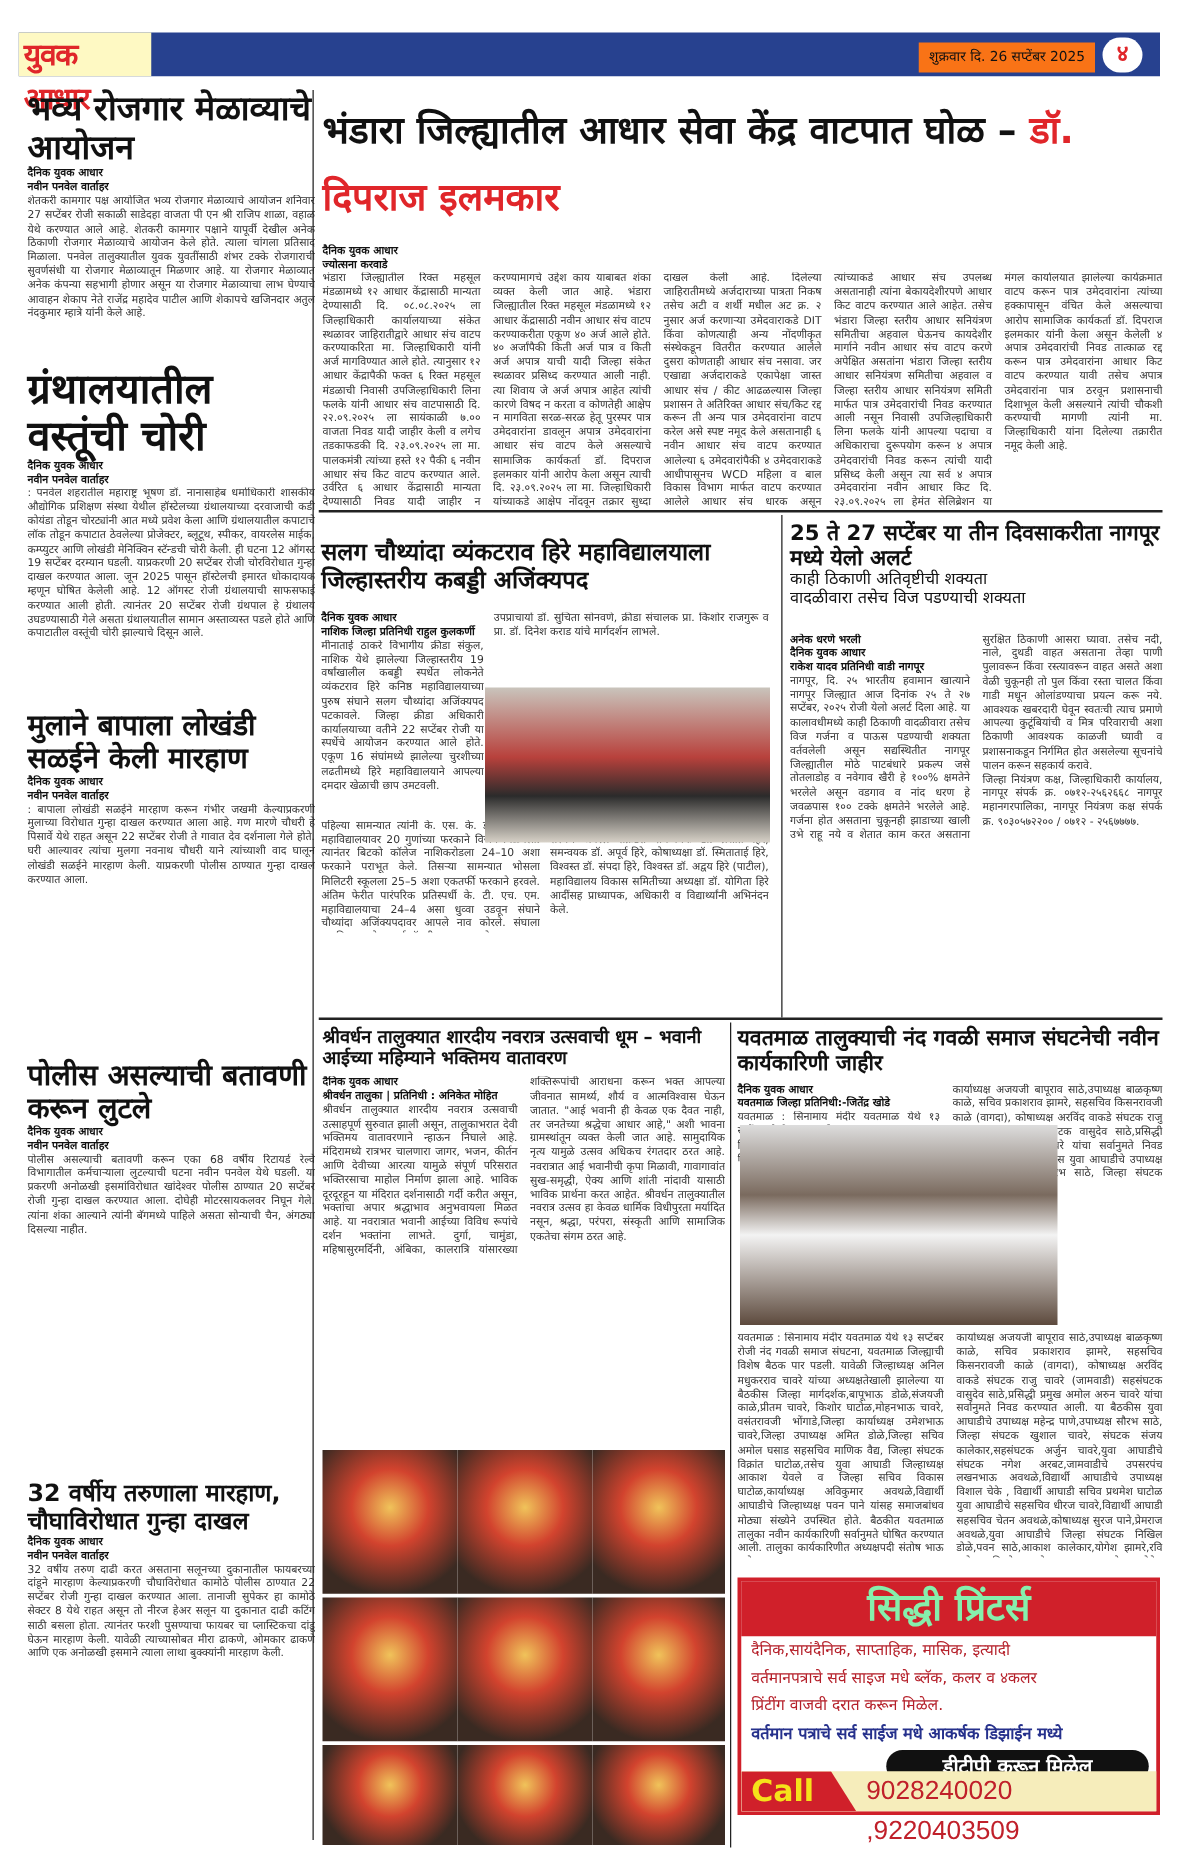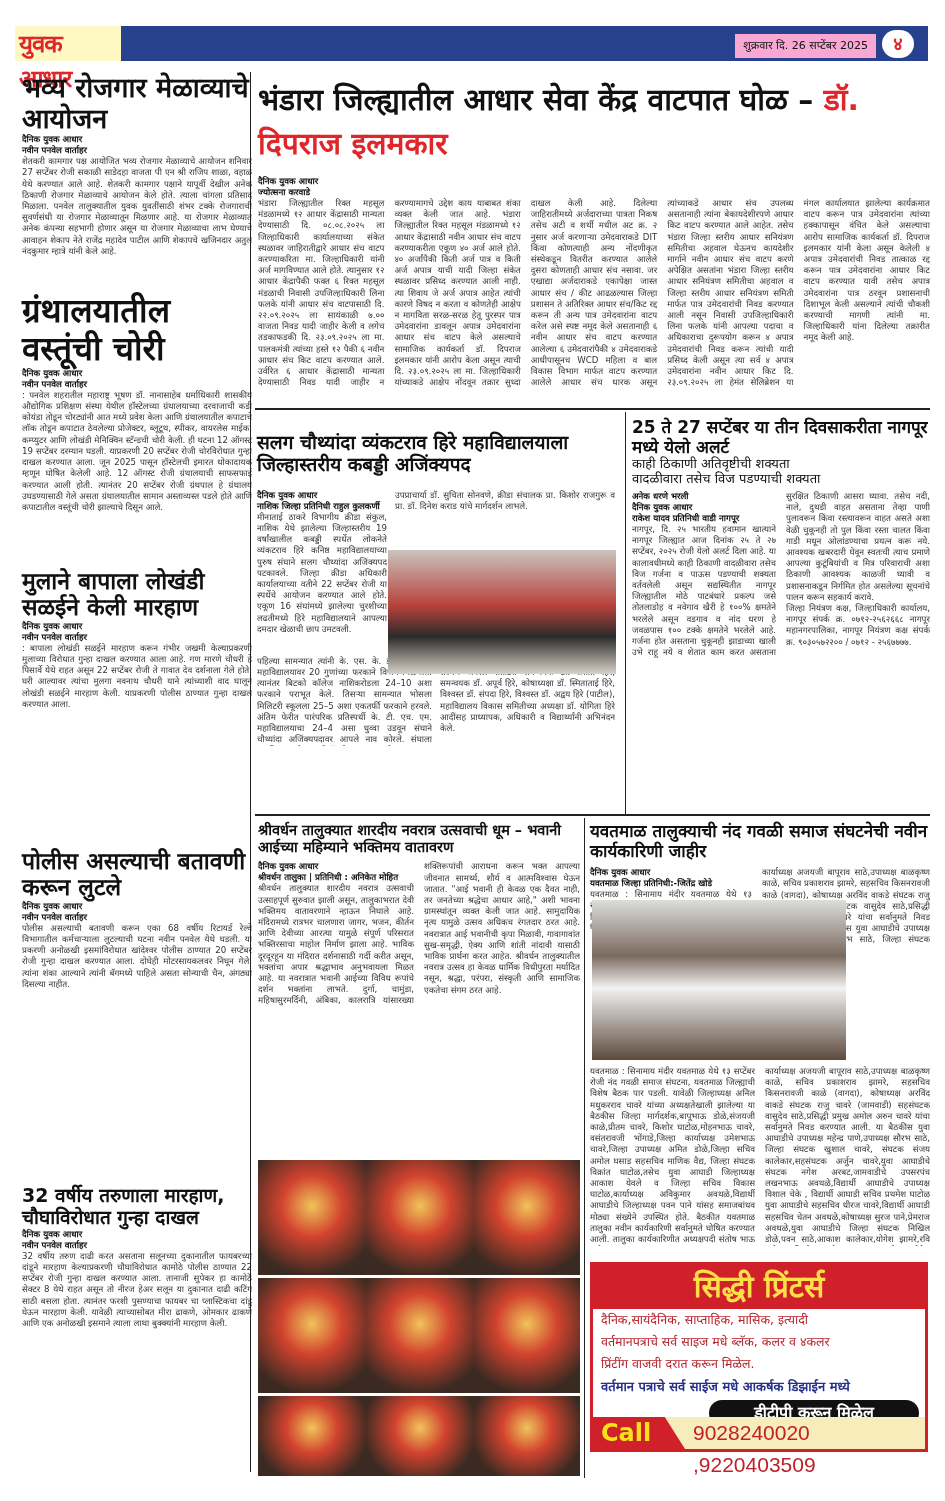--- a/index.html
+++ b/index.html
@@ -1,30 +1,30 @@
 <!DOCTYPE html>
 <html><head>
 <meta charset="utf-8">
 <style>
 *{box-sizing:border-box;margin:0;padding:0}
 body{width:945px;height:1501px;background:#fff;font-family:"DejaVu Sans",sans-serif;color:#222;overflow:hidden;position:relative}
 .masthead{position:absolute;left:15px;top:26px;width:913px;height:35px;background:#27418f;}
 .logo{position:absolute;left:0;top:0;width:106px;height:35px;background:#fef9c3;color:#e0262a;font-weight:bold;font-size:24px;line-height:35px;padding-left:4px;font-family:"DejaVu Serif",serif;letter-spacing:-1px}
-.datebox{position:absolute;right:52px;top:8px;height:24px;background:#f9a8d4;padding:0 8px;font-size:11px;line-height:24px;color:#111}
+.datebox{position:absolute;right:52px;top:8px;height:24px;background:#f97316;padding:0 8px;font-size:11px;line-height:24px;color:#111}
 .pageno{position:absolute;right:14px;top:4px;width:32px;height:28px;border-radius:14px;background:#fff;color:#e0262a;font-weight:bold;font-size:18px;text-align:center;line-height:28px}
 .abs{position:absolute}
 .head{font-weight:bold;color:#111;text-align:left;line-height:1.15}
 .body{font-size:8.6px;line-height:11.2px;color:#333;text-align:justify}
 .by{font-size:8.6px;font-weight:bold;color:#111;line-height:11px}
 .rule{position:absolute;background:#222}
 .photo{position:absolute;background:linear-gradient(180deg,#c9c4bc 0%,#b8413c 45%,#2b2b2b 70%,#d8d2c8 100%)}
 .photo2{position:absolute;background:linear-gradient(180deg,#ddd 0%,#7a6a5e 35%,#f3f3f3 55%,#5d4a3d 100%)}
 .deity{position:absolute;background:radial-gradient(circle at 50% 40%,#f0c35a 0%,#d2432e 35%,#3a2a22 80%)}
 .ad{position:absolute;left:590px;top:1262px;width:338px;height:190px;border:3px solid #d0202a;background:#fff}
-.ad-title{background:#d0202a;color:#fde047;font-weight:bold;font-size:30px;text-align:center;height:44px;line-height:44px}
+.ad-title{background:#d0202a;color:#86efac;font-weight:bold;font-size:30px;text-align:center;height:44px;line-height:44px}
 .ad-line{font-size:12.5px;color:#b5202a;padding:2px 8px;line-height:18px}
 .ad-blue{font-size:13px;color:#26318c;font-weight:bold;padding:2px 8px}
 .ad-pill{margin:3px 6px 0 auto;width:210px;background:#111;color:#fff;border-radius:14px;text-align:center;font-weight:bold;font-size:16px;line-height:26px}
 .ad-call{position:absolute;left:0;bottom:0;width:100%;height:32px;background:#f6edbb}
 .ad-callbtn{position:absolute;left:0;top:0;height:32px;width:92px;background:#d0202a;color:#f5e21a;font-weight:bold;font-size:24px;line-height:32px;padding-left:8px;clip-path:polygon(0 0,78% 0,100% 100%,0 100%)}
 .ad-phone{position:absolute;left:100px;top:0;line-height:32px;font-size:21px;color:#c0202a;font-family:"Liberation Sans Narrow","Liberation Sans",sans-serif}
 </style>
 </head>
 <body>
 
@@ -65,21 +65,21 @@
 <div class="abs" style="left:22px;top:1185px;width:230px">
   <div class="head" style="font-size:19px">32 वर्षीय तरुणाला मारहाण, चौघाविरोधात गुन्हा दाखल</div>
   <div class="by">दैनिक युवक आधार</div>
   <div class="by">नवीन पनवेल वार्ताहर</div>
   <div class="body" style="height:230px;overflow:hidden">32 वर्षीय तरुण दाढी करत असताना सलूनच्या दुकानातील फायबरच्या दांडूने मारहाण केल्याप्रकरणी चौघाविरोधात कामोठे पोलीस ठाण्यात 22 सप्टेंबर रोजी गुन्हा दाखल करण्यात आला. तानाजी सुपेकर हा कामोठे सेक्टर 8 येथे राहत असून तो नीरज हेअर सलून या दुकानात दाढी कटिंग साठी बसला होता. त्यानंतर फरशी पुसण्याचा फायबर चा प्लास्टिकचा दांडू घेऊन मारहाण केली. यावेळी त्याच्यासोबत मीरा ढाकणे, ओमकार ढाकणे आणि एक अनोळखी इसमाने त्याला लाथा बुक्क्यांनी मारहाण केली.</div>
 </div>
 
 <div class="rule" style="left:250px;top:72px;width:1px;height:1400px"></div>
 
 <div class="abs" style="left:258px;top:78px;width:672px">
-  <div class="head" style="font-size:30px;line-height:44px">
+  <div class="head" style="font-size:30px;line-height:54px">
     <span>भंडारा जिल्ह्यातील आधार सेवा केंद्र वाटपात घोळ –</span>
     <span style="color:#e0262a">डॉ. दिपराज इलमकार</span>
   </div>
   <div style="margin-top:10px">
     <div class="by">दैनिक युवक आधार</div>
     <div class="by">ज्योत्सना करवाडे</div>
     <div class="body" style="column-count:5;column-gap:10px;height:210px;overflow:hidden">भंडारा जिल्ह्यातील रिक्त महसूल मंडळामध्ये १२ आधार केंद्रासाठी मान्यता देण्यासाठी दि. ०८.०८.२०२५ ला जिल्हाधिकारी कार्यालयाच्या संकेत स्थळावर जाहिरातीद्वारे आधार संच वाटप करण्याकरिता मा. जिल्हाधिकारी यांनी अर्ज मागविण्यात आले होते. त्यानुसार १२ आधार केंद्रापैकी फक्त ६ रिक्त महसूल मंडळाची निवासी उपजिल्हाधिकारी लिना फलके यांनी आधार संच वाटपासाठी दि. २२.०९.२०२५ ला सायंकाळी ७.०० वाजता निवड यादी जाहीर केली व लगेच तडकाफडकी दि. २३.०९.२०२५ ला मा. पालकमंत्री त्यांच्या हस्ते १२ पैकी ६ नवीन आधार संच किट वाटप करण्यात आले. उर्वरित ६ आधार केंद्रासाठी मान्यता देण्यासाठी निवड यादी जाहीर न करण्यामागचे उद्देश काय याबाबत शंका व्यक्त केली जात आहे. भंडारा जिल्ह्यातील रिक्त महसूल मंडळामध्ये १२ आधार केंद्रासाठी नवीन आधार संच वाटप करण्याकरीता एकूण ४० अर्ज आले होते. ४० अर्जांपैकी किती अर्ज पात्र व किती अर्ज अपात्र याची यादी जिल्हा संकेत स्थळावर प्रसिध्द करण्यात आली नाही. त्या शिवाय जे अर्ज अपात्र आहेत त्यांची कारणे विषद न करता व कोणतेही आक्षेप न मागविता सरळ-सरळ हेतू पुरस्पर पात्र उमेदवारांना डावलून अपात्र उमेदवारांना आधार संच वाटप केले असल्याचे सामाजिक कार्यकर्ता डॉ. दिपराज इलमकार यांनी आरोप केला असून त्याची दि. २३.०९.२०२५ ला मा. जिल्हाधिकारी यांच्याकडे आक्षेप नोंदवून तक्रार सुध्दा दाखल केली आहे. दिलेल्या जाहिरातीमध्ये अर्जदाराच्या पात्रता निकष तसेच अटी व शर्थी मधील अट क्र. २ नुसार अर्ज करणाऱ्या उमेदवाराकडे DIT किंवा कोणत्याही अन्य नोंदणीकृत संस्थेकडून वितरीत करण्यात आलेले दुसरा कोणताही आधार संच नसावा. जर एखाद्या अर्जदाराकडे एकापेक्षा जास्त आधार संच / कीट आढळल्यास जिल्हा प्रशासन ते अतिरिक्त आधार संच/किट रद्द करून ती अन्य पात्र उमेदवारांना वाटप करेल असे स्पष्ट नमूद केले असतानाही ६ नवीन आधार संच वाटप करण्यात आलेल्या ६ उमेदवारांपैकी ४ उमेदवाराकडे आधीपासूनच WCD महिला व बाल विकास विभाग मार्फत वाटप करण्यात आलेले आधार संच धारक असून त्यांच्याकडे आधार संच उपलब्ध असतानाही त्यांना बेकायदेशीरपणे आधार किट वाटप करण्यात आले आहेत. तसेच भंडारा जिल्हा स्तरीय आधार सनियंत्रण समितीचा अहवाल घेऊनच कायदेशीर मार्गाने नवीन आधार संच वाटप करणे अपेक्षित असतांना भंडारा जिल्हा स्तरीय आधार सनियंत्रण समितीचा अहवाल व जिल्हा स्तरीय आधार सनियंत्रण समिती मार्फत पात्र उमेदवारांची निवड करण्यात आली नसून निवासी उपजिल्हाधिकारी लिना फलके यांनी आपल्या पदाचा व अधिकाराचा दुरूपयोग करून ४ अपात्र उमेदवारांची निवड करून त्यांची यादी प्रसिध्द केली असून त्या सर्व ४ अपात्र उमेदवारांना नवीन आधार किट दि. २३.०९.२०२५ ला हेमंत सेलिब्रेशन या मंगल कार्यालयात झालेल्या कार्यक्रमात वाटप करून पात्र उमेदवारांना त्यांच्या हक्कापासून वंचित केले असल्याचा आरोप सामाजिक कार्यकर्ता डॉ. दिपराज इलमकार यांनी केला असून केलेली ४ अपात्र उमेदवारांची निवड तात्काळ रद्द करून पात्र उमेदवारांना आधार किट वाटप करण्यात यावी तसेच अपात्र उमेदवारांना पात्र ठरवून प्रशासनाची दिशाभूल केली असल्याने त्यांची चौकशी करण्याची मागणी त्यांनी मा. जिल्हाधिकारी यांना दिलेल्या तक्रारीत नमूद केली आहे.</div>
   </div>
 </div>
 <div class="rule" style="left:255px;top:408px;width:675px;height:2px"></div>
@@ -100,21 +100,21 @@
   </div>
 </div>
 <div class="photo" style="left:388px;top:550px;width:228px;height:124px"></div>
 
 <div class="rule" style="left:625px;top:412px;width:1px;height:402px"></div>
 
 <div class="abs" style="left:632px;top:418px;width:298px">
   <div class="head" style="font-size:17px">25 ते 27 सप्टेंबर या तीन दिवसाकरीता नागपूर मध्ये येलो अलर्ट</div>
   <div class="head" style="font-size:13px;font-weight:normal">काही ठिकाणी अतिवृष्टीची शक्यता</div>
   <div class="head" style="font-size:13px;font-weight:normal">वादळीवारा तसेच विज पडण्याची शक्यता</div>
-  <div style="column-count:2;column-gap:10px;height:290px;overflow:hidden;margin-top:4px">
+  <div style="column-count:2;column-gap:10px;height:290px;overflow:hidden;margin-top:20px">
     <div class="by">अनेक धरणे भरली</div>
     <div class="by">दैनिक युवक आधार</div>
     <div class="by">राकेश यादव प्रतिनिधी वाडी नागपूर</div>
     <div class="body">नागपूर, दि. २५ भारतीय हवामान खात्याने नागपूर जिल्ह्यात आज दिनांक २५ ते २७ सप्टेंबर, २०२५ रोजी येलो अलर्ट दिला आहे. या कालावधीमध्ये काही ठिकाणी वादळीवारा तसेच विज गर्जना व पाऊस पडण्याची शक्यता वर्तवलेली असून सद्यस्थितीत नागपूर जिल्ह्यातील मोठे पाटबंधारे प्रकल्प जसे तोतलाडोह व नवेगाव खैरी हे १००% क्षमतेने भरलेले असून वडगाव व नांद धरण हे जवळपास १०० टक्के क्षमतेने भरलेले आहे. गर्जना होत असताना चुकूनही झाडाच्या खाली उभे राहू नये व शेतात काम करत असताना सुरक्षित ठिकाणी आसरा घ्यावा. तसेच नदी, नाले, दुथडी वाहत असताना तेव्हा पाणी पुलावरून किंवा रस्त्यावरून वाहत असते अशा वेळी चुकूनही तो पुल किंवा रस्ता चालत किंवा गाडी मधून ओलांडण्याचा प्रयत्न करू नये. आवश्यक खबरदारी घेवून स्वतःची त्याच प्रमाणे आपल्या कुटूंबियांची व मित्र परिवाराची अशा ठिकाणी आवश्यक काळजी घ्यावी व प्रशासनाकडून निर्गमित होत असलेल्या सूचनांचे पालन करून सहकार्य करावे.</div>
     <div class="body">जिल्हा नियंत्रण कक्ष, जिल्हाधिकारी कार्यालय, नागपूर संपर्क क्र. ०७१२-२५६२६६८ नागपूर महानगरपालिका, नागपूर नियंत्रण कक्ष संपर्क क्र. ९०३०५७२२०० / ०७१२ - २५६७७७७.</div>
   </div>
 </div>
 
 <div class="rule" style="left:255px;top:814px;width:675px;height:2px"></div>
 

